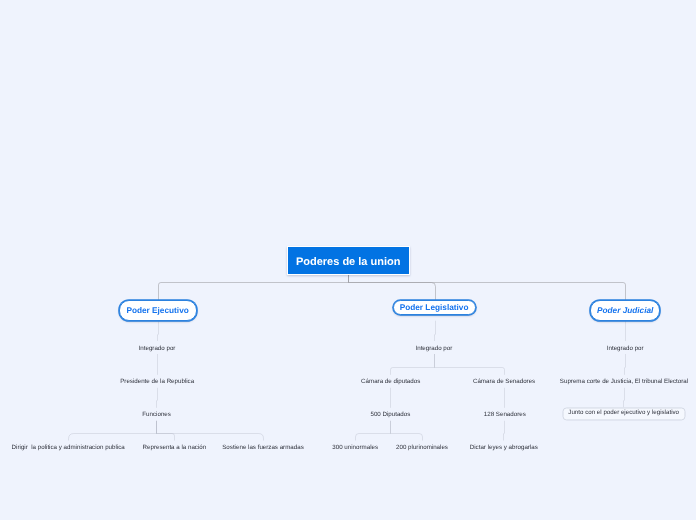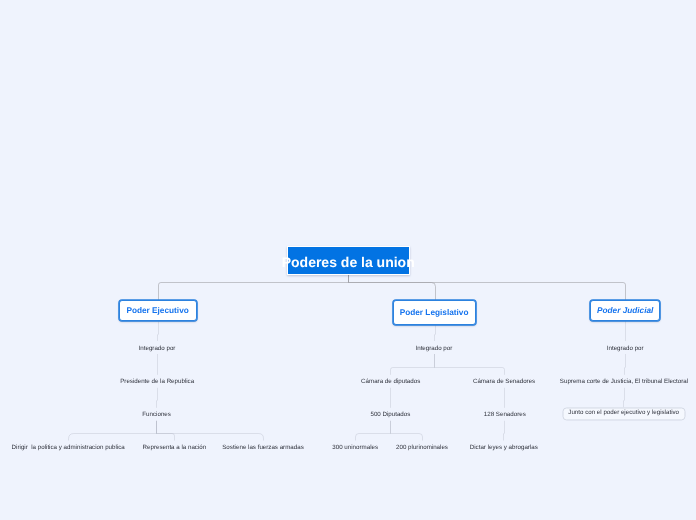--- a/index.html
+++ b/index.html
@@ -13,25 +13,25 @@
   }
   #canvas{position:relative;width:696px;height:520px;}
   .node span,.lbl,.boxlbl{filter:opacity(1);}
   svg#links{position:absolute;left:0;top:0;width:696px;height:520px;overflow:visible;}
   .node{position:absolute;box-sizing:border-box;display:flex;align-items:center;
         justify-content:center;white-space:nowrap;line-height:1;}
   .root > span{position:relative;top:1.9px;}
   .branch > span{position:relative;top:.9px;}
   .root{
     background:#0273e3;color:#ffffff;border:1.6px solid #ffffff;border-radius:0;
-    font-weight:bold;font-size:14px;
+    font-weight:bold;font-size:11px;
     box-shadow:0 1px 2px rgba(20,40,90,.22);
   }
   .branch{
-    background:#ffffff;color:#1674ee;border-radius:3px;
+    background:#ffffff;color:#1674ee;border-radius:10px;
     border:1px solid #2c82df;
     box-shadow:0 0 0 .8px #2c82df, 0 1px 2px rgba(20,40,90,.30);
     font-weight:bold;font-size:8.25px;
   }
   .lbl{
     position:absolute;white-space:pre;color:#2f323c;font-size:6.2px;
     line-height:13px;height:13px;transform:translate(-50%,-50%);
   }
   .boxlbl{
     position:absolute;white-space:nowrap;color:#2f323c;font-size:6.2px;
@@ -70,21 +70,21 @@
       </g>
   </svg>
 
   <div class="node root" style="width: 122.8px; height: 29px; left: 286.8px; top: 245.9px;">
     <span>Poderes de la union</span>
   </div>
 
   <div class="node branch" style="width: 78.1px; height: 20.6px; left: 118.55px; top: 300.1px;">
     <span>Poder Ejecutivo</span>
   </div>
-  <div class="node branch" style="width: 82.9px; height: 25px; left: 392.65px; top: 300.1px;">
+  <div class="node branch" style="width: 82.9px; height: 15px; left: 392.65px; top: 300.1px;">
     <span>Poder Legislativo</span>
   </div>
   <div class="node branch" style="width: 69.7px; height: 20.6px; left: 590.35px; top: 300.1px; font-style: italic;">
     <span>Poder Judicial</span>
   </div>
 
   <div class="lbl" style="left: 157px; top: 347.5px;">Integrado por</div>
   <div class="lbl" style="left: 433.9px; top: 347.5px;">Integrado por</div>
   <div class="lbl" style="left: 625.2px; top: 347.5px;">Integrado por</div>
 

